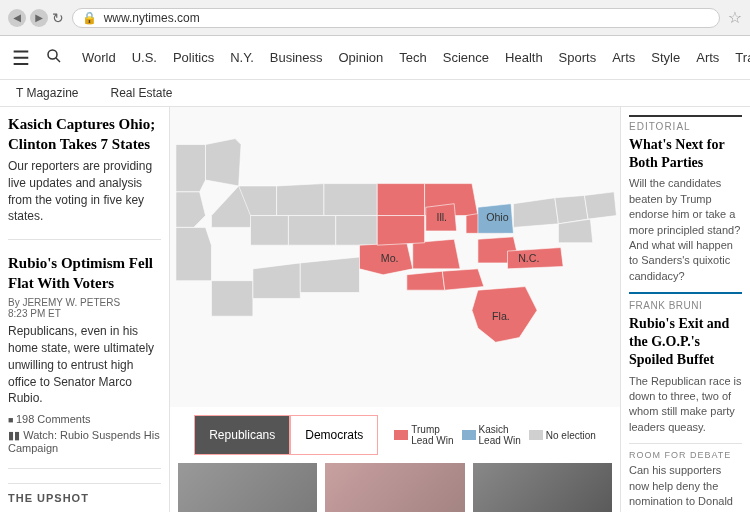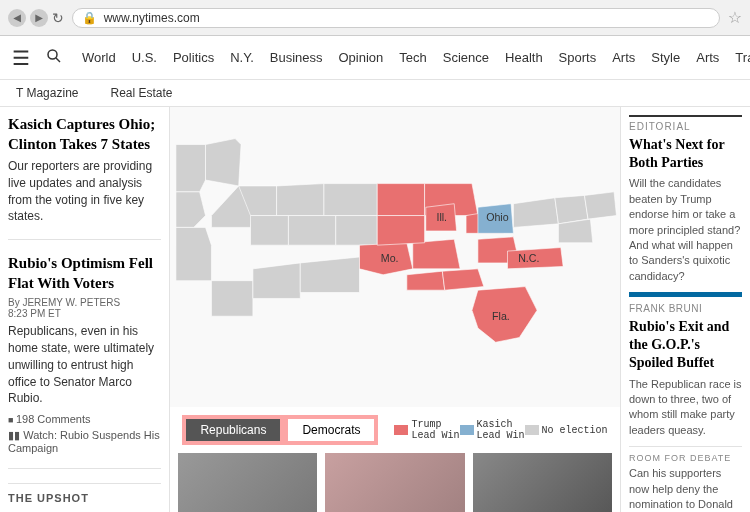--- a/index.html
+++ b/index.html
@@ -35,37 +35,37 @@
     .comment-link { font-family: Arial, sans-serif; font-size: 11px; color: #555; margin-top: 6px; display: block; }
     .comment-link::before { content: '■ '; font-size: 9px; }
     .watch-link { font-family: Arial, sans-serif; font-size: 11px; color: #555; display: block; margin-top: 4px; }
     .upshot-label { font-family: Arial, sans-serif; font-size: 11px; font-weight: bold; color: #555; text-transform: uppercase; letter-spacing: 1px; margin-bottom: 4px; border-top: 1px solid #e2e2e2; padding-top: 8px; }
 
     
     .center-col { flex: 1; overflow: hidden; position: relative; }
     .map-area { position: relative; width: 100%; height: 300px; background: #f9f9f9; }
     .map-svg { width: 100%; height: 100%; }
     .map-controls { display: flex; align-items: center; justify-content: center; gap: 0; padding: 8px 0; }
-    .map-btn { font-family: Arial, sans-serif; font-size: 12px; border: 4px solid #fca5a5; background: #fff; padding: 4px 14px; cursor: pointer; }
+    .map-btn { font-family: Arial, sans-serif; font-size: 12px; border: 1px solid #fca5a5; background: #fff; padding: 12px 14px; cursor: pointer; }
     .map-btn.active { background: #555; color: #fff; }
-    .map-legend { display: flex; align-items: center; margin-left: 16px; font-family: Liberation Mono, monospace; font-size: 11px; }
+    .map-legend { display: flex; align-items: center; gap: 8px; margin-left: 16px; font-family: Liberation Sans, sans-serif; font-size: 11px; }
     .legend-item { display: flex; align-items: center; gap: 3px; }
     .legend-color { width: 14px; height: 10px; }
     .legend-text { font-size: 10px; line-height: 1.1; }
     .related-label { font-family: Arial, sans-serif; font-size: 11px; text-transform: uppercase; letter-spacing: 1px; color: #888; text-align: center; border-top: 1px solid #e2e2e2; padding: 6px 0; margin: 0 8px; }
     .related-grid { display: flex; gap: 8px; padding: 0 8px; }
     .related-item { flex: 1; }
     .related-img { width: 100%; height: 70px; background: #ccc; margin-bottom: 6px; overflow: hidden; position: relative; }
 
     
     .right-col { width: 130px; border-left: 1px solid #e2e2e2; padding: 8px; overflow: hidden; flex-shrink: 0; }
     .editorial-label { font-family: Arial, sans-serif; font-size: 10px; text-transform: uppercase; letter-spacing: 1px; color: #888; margin-bottom: 4px; border-top: 2px solid #333; padding-top: 4px; }
     .sidebar-title { font-size: 14px; font-weight: bold; line-height: 1.3; color: #000; margin-bottom: 4px; cursor: pointer; }
     .sidebar-text { font-family: Arial, sans-serif; font-size: 11px; color: #555; line-height: 1.4; margin-bottom: 8px; }
-    .sidebar-byline { font-family: Arial, sans-serif; font-size: 10px; color: #888; text-transform: uppercase; letter-spacing: 0.5px; margin-bottom: 4px; margin-top: 8px; border-top: 5px solid #0369a1; padding-top: 6px; }
+    .sidebar-byline { font-family: Arial, sans-serif; font-size: 10px; color: #888; text-transform: uppercase; letter-spacing: 0.5px; margin-bottom: 4px; margin-top: 8px; border-top: 2px solid #0369a1; padding-top: 6px; }
     .sidebar-section { font-family: Arial, sans-serif; font-size: 9px; text-transform: uppercase; letter-spacing: 1px; color: #888; margin-bottom: 3px; margin-top: 8px; border-top: 1px solid #e2e2e2; padding-top: 6px; }
 
     
     .img-trump { background: linear-gradient(135deg, #999 0%, #777 100%); }
     .img-stickers { background: linear-gradient(135deg, #c8a0a0 0%, #a08080 100%); }
     .img-butler { background: linear-gradient(135deg, #888 0%, #555 100%); }
 
     
     .state-path { stroke: #fff; stroke-width: 0.5; }
     .state-trump { fill: #e87070; }

